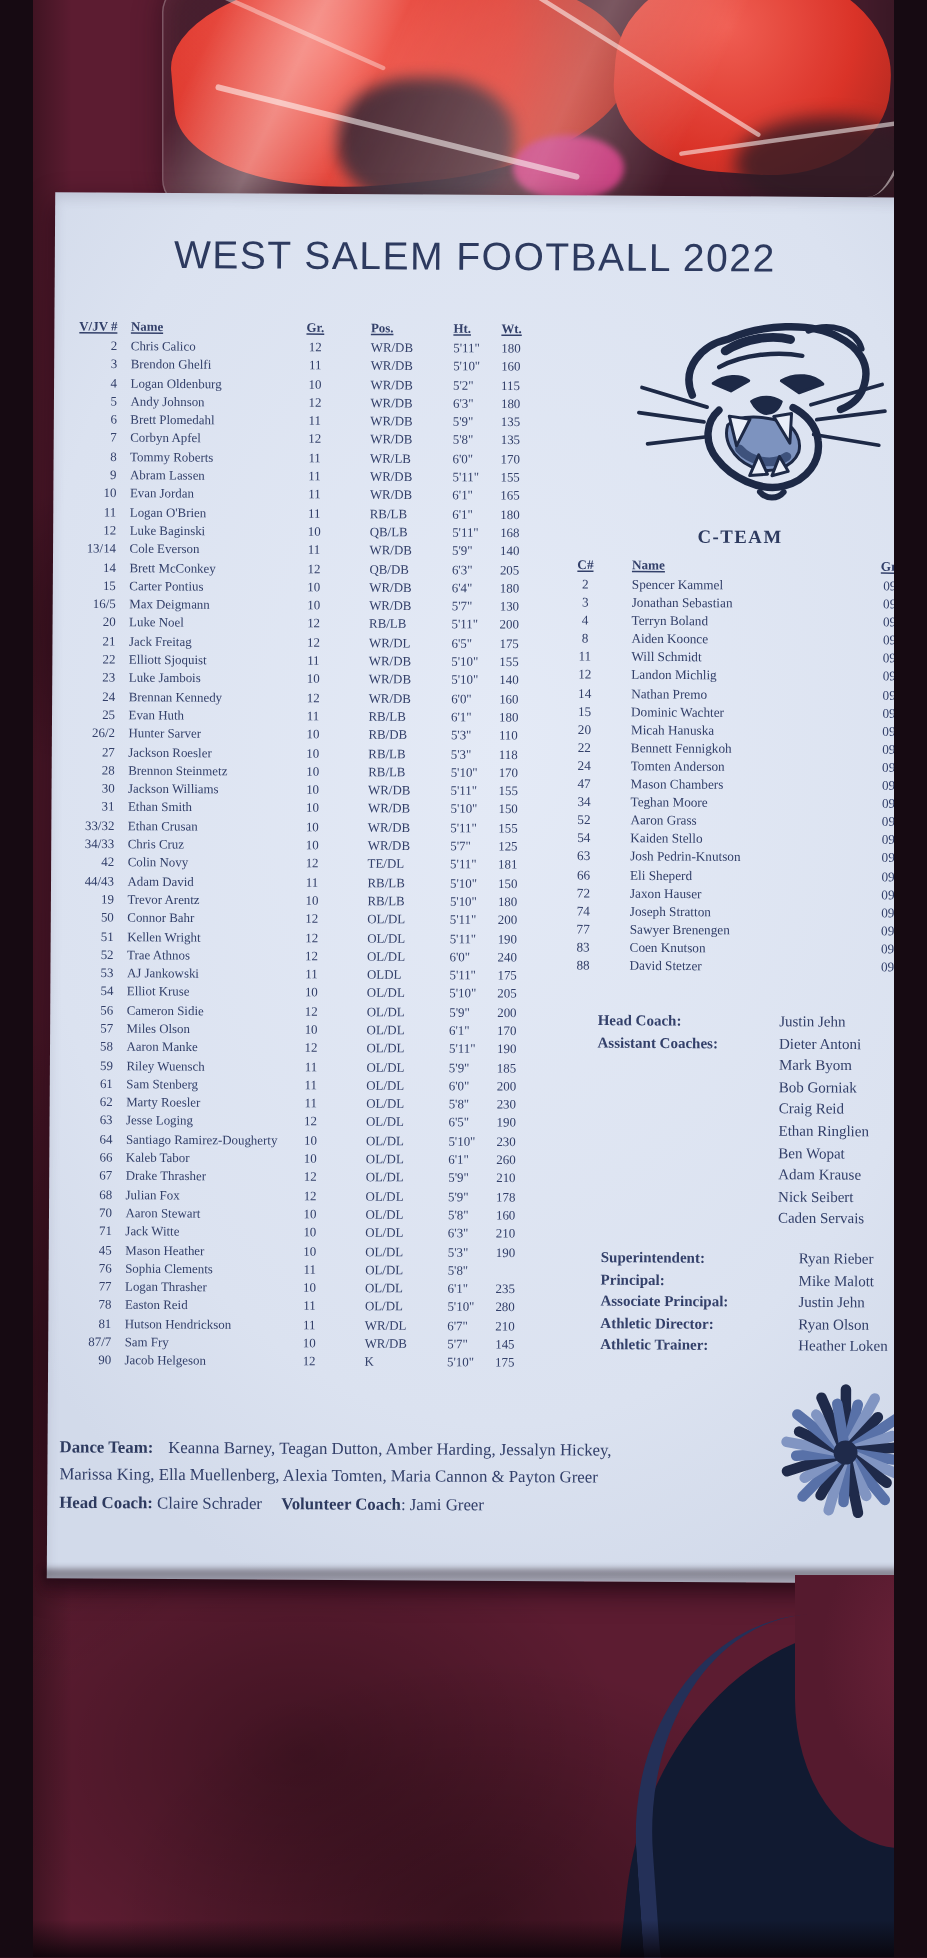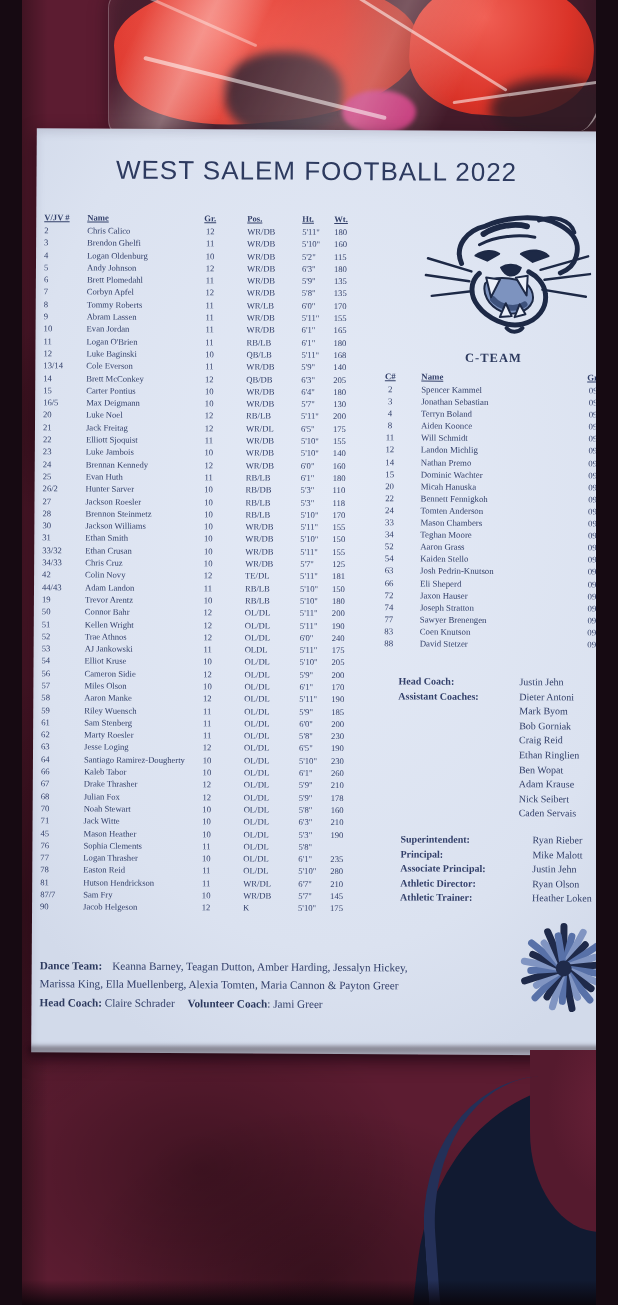--- a/index.html
+++ b/index.html
@@ -37,21 +37,21 @@
   .paper{position:absolute;left:12px;top:130px;width:602px;height:924px;transform:rotate(.35deg);
     background:radial-gradient(420px 600px at 50% 40%, #e4eaf6, #dbe2f0 75%, #d2daea);
     box-shadow:0 7px 18px rgba(18,4,14,.6), inset 0 4px 8px rgba(70,60,90,.15);color:#33406a;}
   .title{position:absolute;left:0;top:26px;width:560px;text-align:center;font-family:"Liberation Sans", sans-serif;
     font-size:26px;letter-spacing:1px;color:#2d3a5f;white-space:nowrap;}
   
   .v-table{position:absolute;left:6px;top:84px;width:330px;font-size:8.6px;line-height:11px;}
   .v-head{position:relative;height:13px;font-weight:bold;}
   .v-head span{text-decoration:underline;}
   .v-row{position:relative;height:12.3px;}
-  .c-num{position:absolute;left:2px;width:34px;text-align:left;}
+  .c-num{position:absolute;left:2px;width:34px;text-align:right;}
   .c-name{position:absolute;left:45px;width:155px;white-space:nowrap;}
   .c-gr{position:absolute;left:157px;width:22px;text-align:center;}
   .c-pos{position:absolute;left:205px;width:42px;}
   .c-ht{position:absolute;left:260px;width:34px;}
   .c-wt{position:absolute;left:292px;width:30px;}
   
   .tiger{position:absolute;left:388px;top:80px;width:168px;height:136px;}
   
   .ct{position:absolute;left:340px;top:220px;width:236px;font-size:8.8px;}
   .ct-title{text-align:center;font-weight:bold;font-size:12.5px;letter-spacing:1px;margin:0 0 6px 0;color:#2d3a5f;}
@@ -376,21 +376,21 @@
           <span class="c-num">42</span>
           <span class="c-name">Colin Novy</span>
           <span class="c-gr">12</span>
           <span class="c-pos">TE/DL</span>
           <span class="c-ht">5'11"</span>
           <span class="c-wt">181</span>
         </div>
 
         <div class="v-row">
           <span class="c-num">44/43</span>
-          <span class="c-name">Adam Landon</span>
+          <span class="c-name">Adam David</span>
           <span class="c-gr">11</span>
           <span class="c-pos">RB/LB</span>
           <span class="c-ht">5'10"</span>
           <span class="c-wt">150</span>
         </div>
 
         <div class="v-row">
           <span class="c-num">19</span>
           <span class="c-name">Trevor Arentz</span>
           <span class="c-gr">10</span>
@@ -538,21 +538,21 @@
           <span class="c-num">68</span>
           <span class="c-name">Julian Fox</span>
           <span class="c-gr">12</span>
           <span class="c-pos">OL/DL</span>
           <span class="c-ht">5'9"</span>
           <span class="c-wt">178</span>
         </div>
 
         <div class="v-row">
           <span class="c-num">70</span>
-          <span class="c-name">Noah Stewart</span>
+          <span class="c-name">Aaron Stewart</span>
           <span class="c-gr">10</span>
           <span class="c-pos">OL/DL</span>
           <span class="c-ht">5'8"</span>
           <span class="c-wt">160</span>
         </div>
 
         <div class="v-row">
           <span class="c-num">71</span>
           <span class="c-name">Jack Witte</span>
           <span class="c-gr">10</span>
@@ -720,21 +720,21 @@
           <span class="ct-gr">09</span>
         </div>
 
         <div class="ct-row">
           <span class="ct-num">24</span>
           <span class="ct-name">Tomten Anderson</span>
           <span class="ct-gr">09</span>
         </div>
 
         <div class="ct-row">
-          <span class="ct-num">33</span>
+          <span class="ct-num">47</span>
           <span class="ct-name">Mason Chambers</span>
           <span class="ct-gr">09</span>
         </div>
 
         <div class="ct-row">
           <span class="ct-num">34</span>
           <span class="ct-name">Teghan Moore</span>
           <span class="ct-gr">09</span>
         </div>
 

